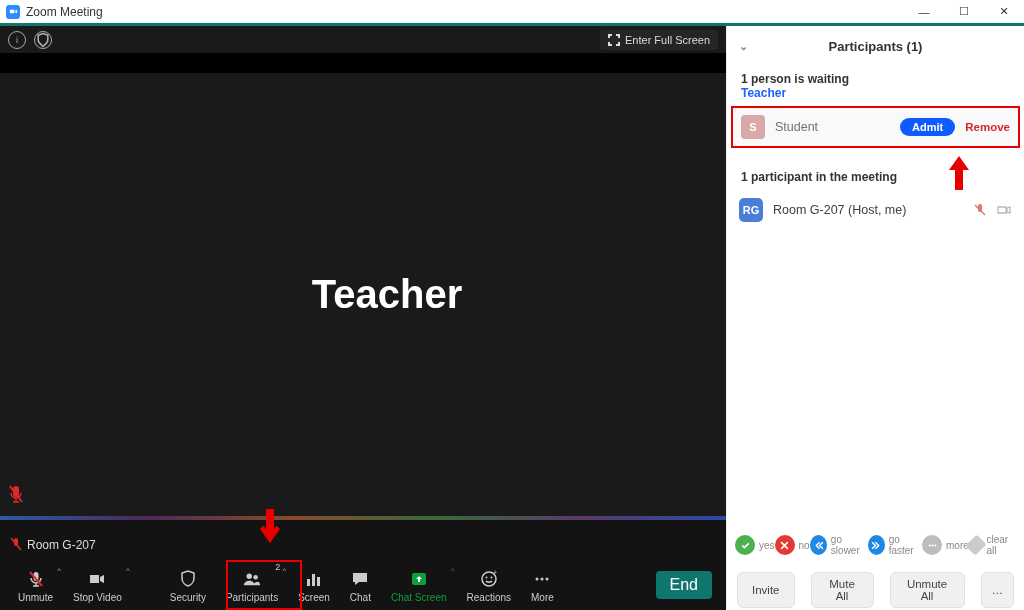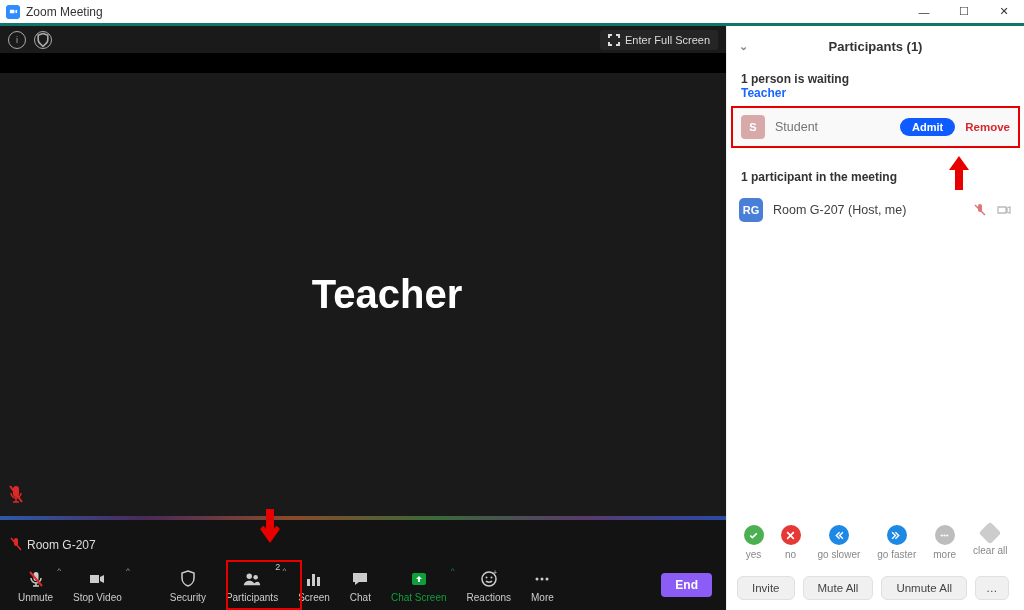--- a/index.html
+++ b/index.html
@@ -36,21 +36,21 @@
   
   .toolbar { height: 50px; background: #131313; display: flex; align-items: center; padding: 0 8px; }
   .tbtn { display:flex;flex-direction:column;align-items:center;justify-content:center;color:#ccc;font-size:10px;gap:2px;padding:0 10px;height:100%;cursor:pointer;position:relative;}
   .tbtn .ticon{height:22px;display:flex;align-items:center;justify-content:center;}
   .tbtn svg{width:20px;height:20px;fill:#ccc;}
   .tbtn .caret{position:absolute;top:6px;right:2px;font-size:8px;color:#aaa;}
   .tbtn .badge{position:absolute;top:2px;right:8px;font-size:9px;color:#ccc;}
   .tbtn.green svg{fill:#0e9f3c;}
   .tbtn.green{color:#0e9f3c;}
   .toolbar .flex1{flex:1;}
-  .endbtn{background:#8b5cf6;color:#fff;border:none;border-radius:4px;padding:5px 14px;font-size:12px;font-weight:700;cursor:pointer;margin-right:6px;}
+  .endbtn{background:#0f766e;color:#fff;border:none;border-radius:4px;padding:5px 14px;font-size:16px;font-weight:400;cursor:pointer;margin-right:6px;}
 
   
   .red-arrow-down{position:absolute;left:257px;bottom:63px;z-index:5;}
   .red-box-participants{position:absolute;left:226px;bottom:0;width:76px;height:50px;border:2.5px solid #e80000;z-index:5;pointer-events:none;}
 
   
   .ppanel { width: 298px; background:#fff; display:flex;flex-direction:column;border-left:1px solid #eee;}
   .phead{height:40px;display:flex;align-items:center;justify-content:center;position:relative;font-size:13px;font-weight:600;color:#333;}
   .phead .chev{position:absolute;left:12px;font-size:11px;color:#888;cursor:pointer;}
   .psub{padding:6px 14px 6px 14px;display:flex;justify-content:space-between;font-size:12px;font-weight:600;color:#333;flex-direction:column;}
@@ -68,29 +68,29 @@
   .red-arrow-up-wrap{position:relative;height:0;}
   .red-arrow-up{position:absolute;right:52px;top:6px;z-index:5;}
 
   .inmeeting-row{display:flex;align-items:center;padding:8px 12px;gap:10px;}
   .row-icons{display:flex;gap:8px;align-items:center;color:#bbb;}
   .row-icons svg{width:16px;height:16px;}
 
   .ppanel .flex1{flex:1;}
 
   .reaction-row{display:flex;justify-content:space-around;padding:10px 8px 8px 8px;}
-  .react{display:flex;flex-direction:column;align-items:center;gap:4px;font-size:10px;color:#888;cursor:pointer;}
+  .react{display:flex;flex-direction:row;align-items:center;gap:4px;font-size:10px;color:#888;cursor:pointer;}
   .react .ric{width:20px;height:20px;border-radius:50%;display:flex;align-items:center;justify-content:center;}
   .ric.green{background:#4caf50;}
   .ric.red{background:#e53935;}
   .ric.blue{background:#1e88e5;}
   .ric.grey{background:#bdbdbd;}
   .ric svg{width:11px;height:11px;fill:#fff;}
 
-  .pfoot{display:flex;gap:8px;padding:8px 10px 10px 10px;}
+  .pfoot{display:flex;gap:16px;padding:8px 10px 2px 10px;justify-content:center;}
   .pfoot button{background:#f0f0f0;border:1px solid #e0e0e0;border-radius:6px;padding:5px 14px;font-size:11.5px;color:#444;cursor:pointer;}
   .pfoot button.dots{padding:5px 10px;}
 </style>
 </head>
 <body>
 
 <div class="titlebar">
   <div class="icon">
       <svg viewBox="0 0 10 10">
         <path d="M1 3h5v4H1zM7 4l2-1v4l-2-1z"></path>

